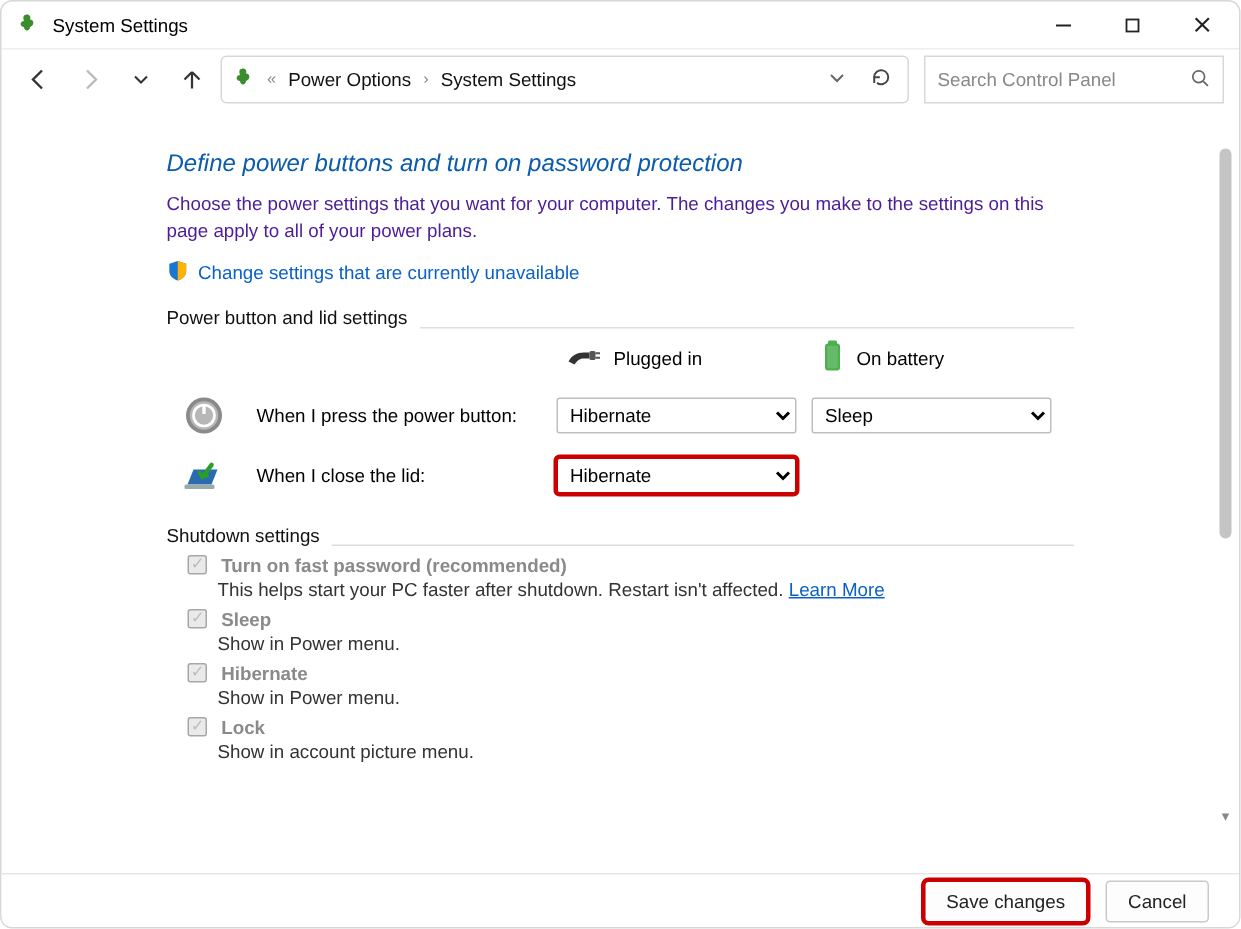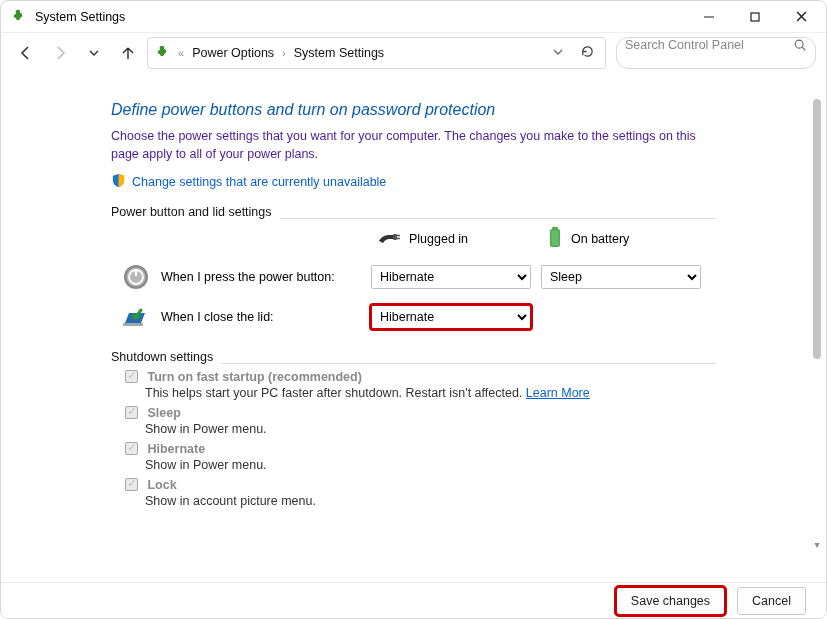--- a/index.html
+++ b/index.html
@@ -52,22 +52,22 @@
     border:1px solid #d8d8d8;border-radius:4px;
     display:flex;align-items:center;
     padding:0 6px;gap:6px;
   }
   .addr .chev{color:#888;font-size:11px}
   .addr .crumb{color:#111;padding:2px 2px}
   .addr .addr-icon{width:18px;height:18px;display:inline-flex;align-items:center;justify-content:center}
   .addr .spacer{flex:1}
   .search{
     width:200px;height:32px;
-    border:1px solid #d8d8d8;border-radius:12px;
-    display:flex;padding:0 8px;color:#666;
+    border:1px solid #d8d8d8;border-radius:0;
+    display:flex;align-items:center;padding:0 8px;color:#666;
     margin-left:6px;
   }
   .search .s-text{flex:1;color:#888}
   
   .content-wrap{
     position:absolute;top:76px;bottom:52px;left:0;right:0;
     overflow:hidden;
   }
   .content{
     padding:10px 110px 20px 110px;
@@ -83,21 +83,21 @@
   }
   .section-label .line{flex:1;height:1px;background:#ddd}
   .grid{
     display:grid;
     grid-template-columns: 240px 160px 160px;
     column-gap:10px;row-gap:10px;
     align-items:center;
     margin-left:10px;
   }
   .col-head{display:flex;align-items:center;justify-content:flex-start;gap:8px;padding-left:6px}
-  .row-head{display:flex;align-items:center;gap:10px}
+  .row-head{display:flex;align-items:center;gap:20px}
   .row-head .big-icon{width:30px;height:30px;display:flex;align-items:center;justify-content:center}
   select.combo{
     width:100%;height:24px;
     border:1px solid #bfbfbf;border-radius:2px;
     padding:1px 4px;font-family:inherit;font-size:12.5px;background:#fff;
   }
   .hl-red{outline:3px solid #cc0000;outline-offset:-1px}
   
   .shut-list{margin-left:14px}
   .shut-item{margin:6px 0 2px 0}
@@ -280,21 +280,21 @@
     </div>
 
     <div class="section-label" style="margin-top:18px">
       <span>Shutdown settings</span>
       <span class="line"></span>
     </div>
 
     <div class="shut-list">
       <div class="shut-item">
         <span class="chk"></span>
-        <b>Turn on fast startup (recommended)</b>
+        <b>Turn on fast password (recommended)</b>
       </div>
       <div class="sub"><span>This helps start your PC faster after shutdown. Restart isn't affected. </span><a href="#" class="learn">Learn More</a></div>
 
       <div class="shut-item">
         <span class="chk"></span>
         <b>Sleep</b>
       </div>
       <div class="sub">Show in Power menu.</div>
 
       <div class="shut-item">

